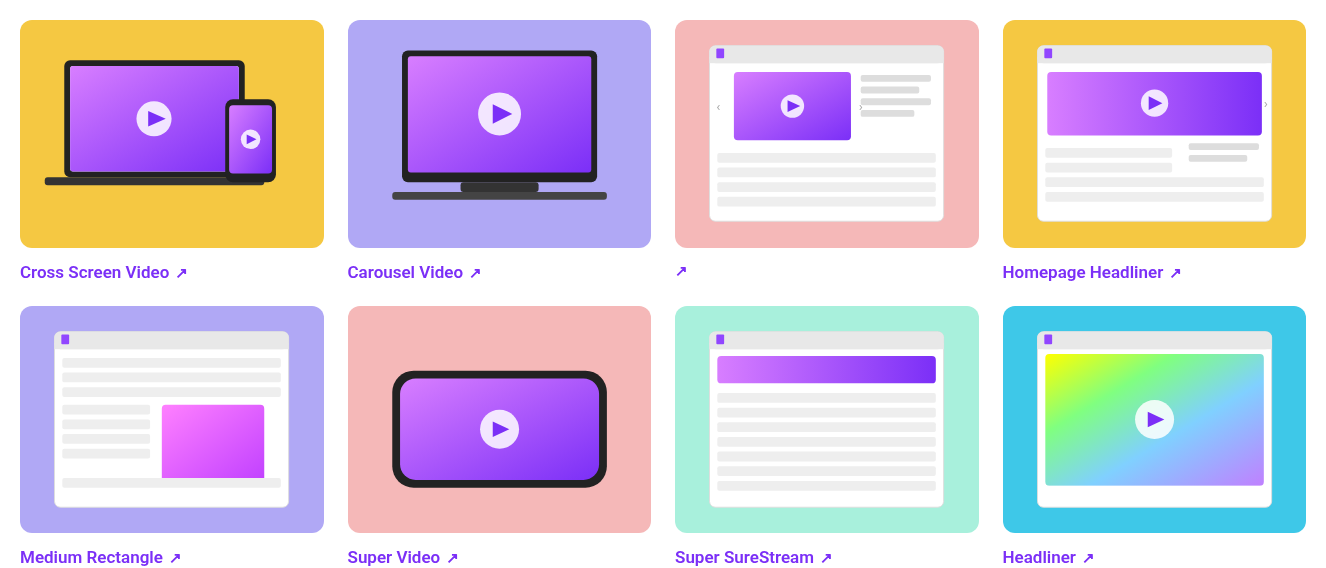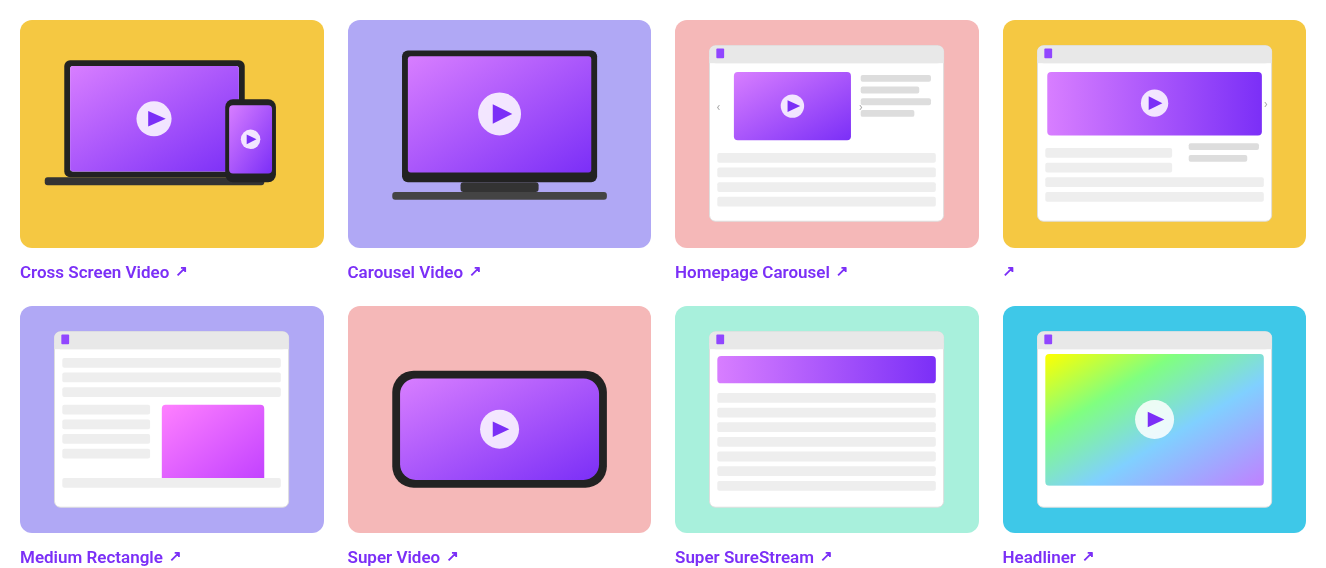--- a/index.html
+++ b/index.html
@@ -28,21 +28,21 @@
       justify-content: center;
       overflow: hidden;
       position: relative;
       margin-bottom: 14px;
     }
     .card-label {
       font-size: 17px;
       font-weight: 600;
       color: #7b2ff7;
       display: flex;
-      align-items: flex-start;
+      align-items: flex-end;
       gap: 6px;
     }
     .card-label .arrow {
       font-size: 15px;
     }
   </style>
 </head>
 <body>
 
 <div class="grid">
@@ -134,21 +134,20 @@
         <rect x="28" y="170" width="224" height="10" rx="2" fill="#eee"></rect>
         <defs>
           <linearGradient id="gradPurple4" x1="0%" y1="0%" x2="100%" y2="100%">
             <stop offset="0%" style="stop-color:#d87eff"></stop>
             <stop offset="100%" style="stop-color:#7b2ff7"></stop>
           </linearGradient>
         </defs>
       </svg>
     </div>
     <div class="card-label">
-      <span>Homepage Carousel</span>
       <span class="arrow">↗</span>
     </div>
   </div>
 
   <div class="card">
     <div class="card-image" style="background:#f5c842;">
       <svg viewBox="0 0 280 210" width="90%" height="90%">
         <rect x="20" y="15" width="240" height="180" rx="6" fill="white" stroke="#ddd" stroke-width="1"></rect>
         <rect x="20" y="15" width="240" height="18" rx="6" fill="#e8e8e8"></rect>
         <rect x="20" y="27" width="240" height="6" fill="#e8e8e8"></rect>
@@ -169,20 +168,21 @@
         <rect x="28" y="165" width="224" height="10" rx="2" fill="#eee"></rect>
         <defs>
           <linearGradient id="gradHeadliner" x1="0%" y1="0%" x2="100%" y2="0%">
             <stop offset="0%" style="stop-color:#d87eff"></stop>
             <stop offset="100%" style="stop-color:#7b2ff7"></stop>
           </linearGradient>
         </defs>
       </svg>
     </div>
     <div class="card-label">
+      <span>Homepage Headliner</span>
       <span class="arrow">↗</span>
     </div>
   </div>
 
   <div class="card">
     <div class="card-image" style="background:#b0a8f5;">
       <svg viewBox="0 0 280 210" width="90%" height="90%">
         <rect x="20" y="15" width="240" height="180" rx="6" fill="white" stroke="#ddd" stroke-width="1"></rect>
         <rect x="20" y="15" width="240" height="18" rx="6" fill="#e8e8e8"></rect>
         <rect x="20" y="27" width="240" height="6" fill="#e8e8e8"></rect>

